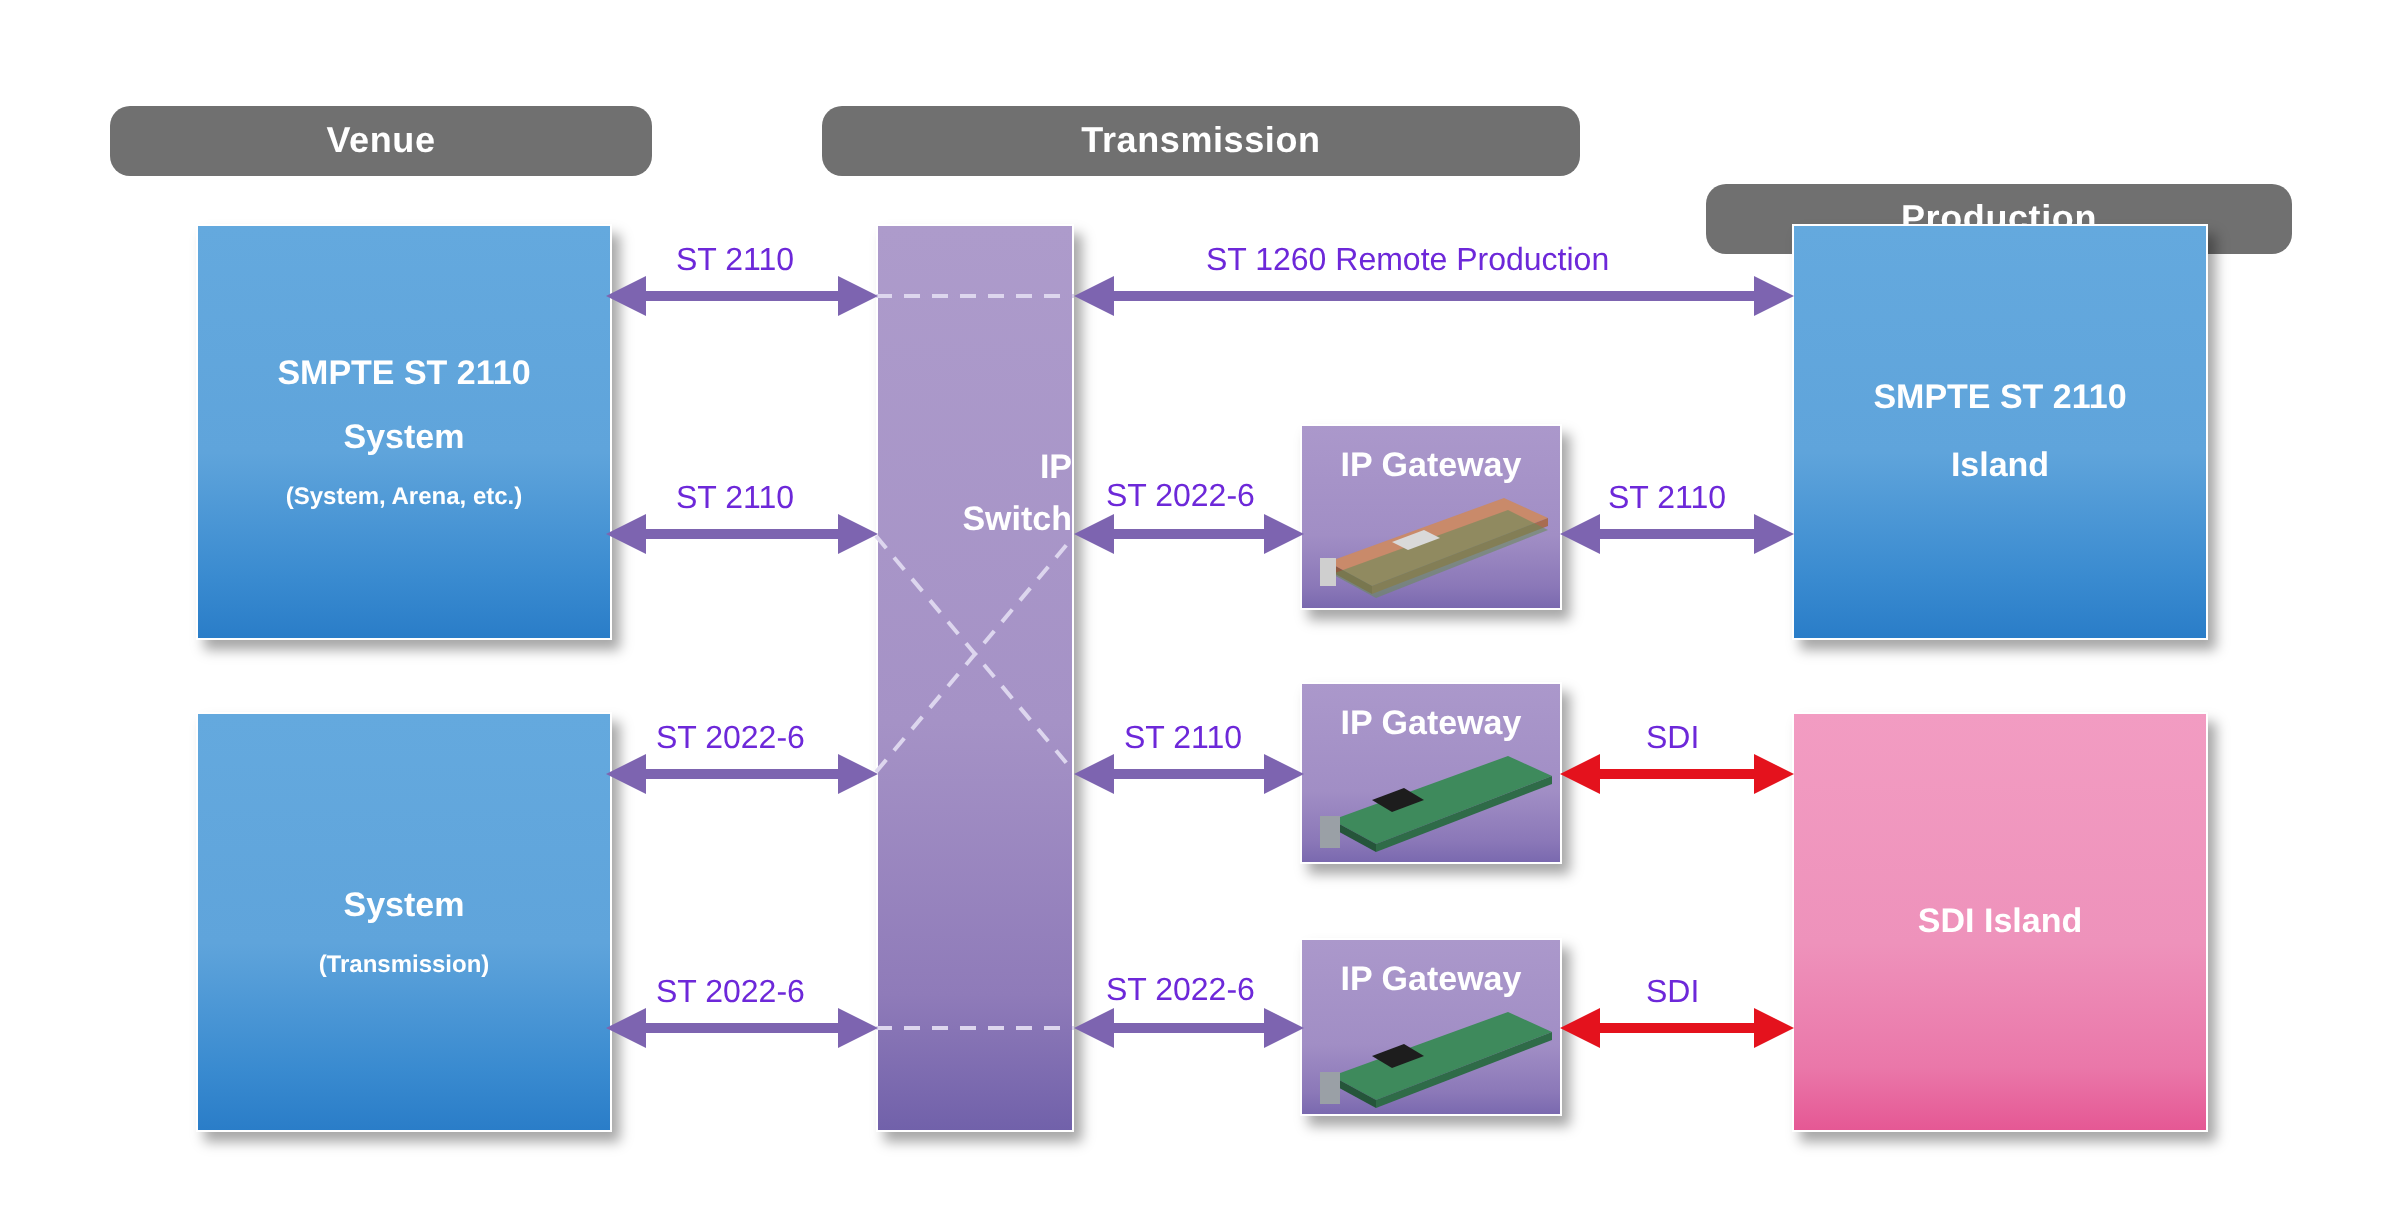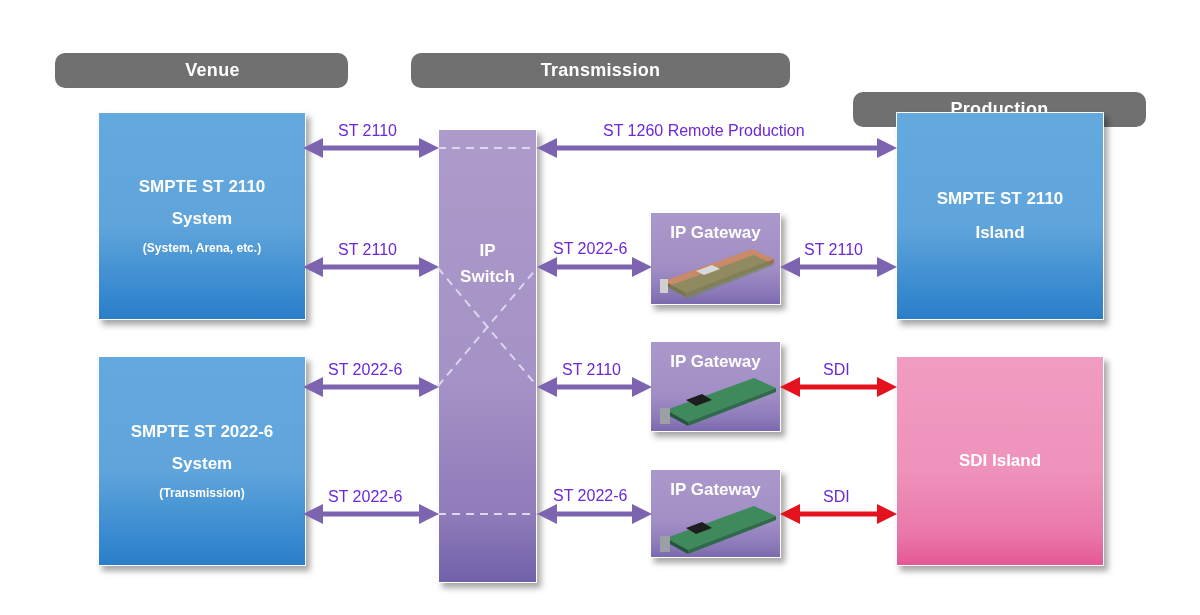--- a/index.html
+++ b/index.html
@@ -20,42 +20,41 @@
   .box .l2 { font-size: 17px; line-height: 22px; margin-top: 12px; }
   .box .l3 { font-size: 12px; line-height: 16px; margin-top: 10px; }
   .gw .gtitle { font-size: 17px; margin-top: 10px; }
   .label { position: absolute; font-size: 16px; color: #6d28d9; white-space: nowrap; }
   svg.overlay { position: absolute; left: 0; top: 0; }
   .card { position: absolute; }
 </style>
 </head>
 <body>
 
-<div class="hdr" style="left:55px; width:271px;padding-left:22px;">
+<div class="hdr" style="left:55px; width:271px;">
     <span>Venue</span>
   </div>
 <div class="hdr" style="left:411px; width:379px;">
     <span>Transmission</span>
   </div>
 <div class="hdr" style="left:853px; width:293px;margin-top:39px;">
     <span>Production</span>
   </div>
 
 <div class="box blue" style="left:98px; top:112px; width:208px; height:208px;">
   <div class="l1">SMPTE ST 2110</div>
   <div class="l2" style="margin-top:10px;">System</div>
   <div class="l3">(System, Arena, etc.)</div>
 </div>
 <div class="box blue" style="left:98px; top:356px; width:208px; height:210px;">
-  <div class="l1">SMPTE ST 2022-6</div>
   <div class="l2" style="margin-top:10px;">System</div>
   <div class="l3">(Transmission)</div>
 </div>
 
-<div class="box switch" style="left:438px; top:129px; width:99px; height:454px; justify-content:flex-start;">
+<div class="box switch" style="left:438px; top:112px; width:99px; height:454px; justify-content:flex-start;align-items:flex-end;">
   <div class="l1" style="margin-top:110px;">IP</div>
   <div class="l1" style="margin-top:4px;">Switch</div>
 </div>
 
 <div class="box gw" style="left:650px; top:212px; width:131px; height:93px;">
   <div class="gtitle">IP Gateway</div>
   <svg class="card" width="120" height="60" viewBox="0 0 120 60" style="left:5px; top:30px;">
     <polygon points="8,38 96,6 118,16 30,50" fill="#c98a6a"></polygon>
     <polygon points="8,38 30,50 30,54 8,42" fill="#8f5a40"></polygon>
     <polygon points="30,50 118,16 118,20 30,54" fill="#a86c50"></polygon>

